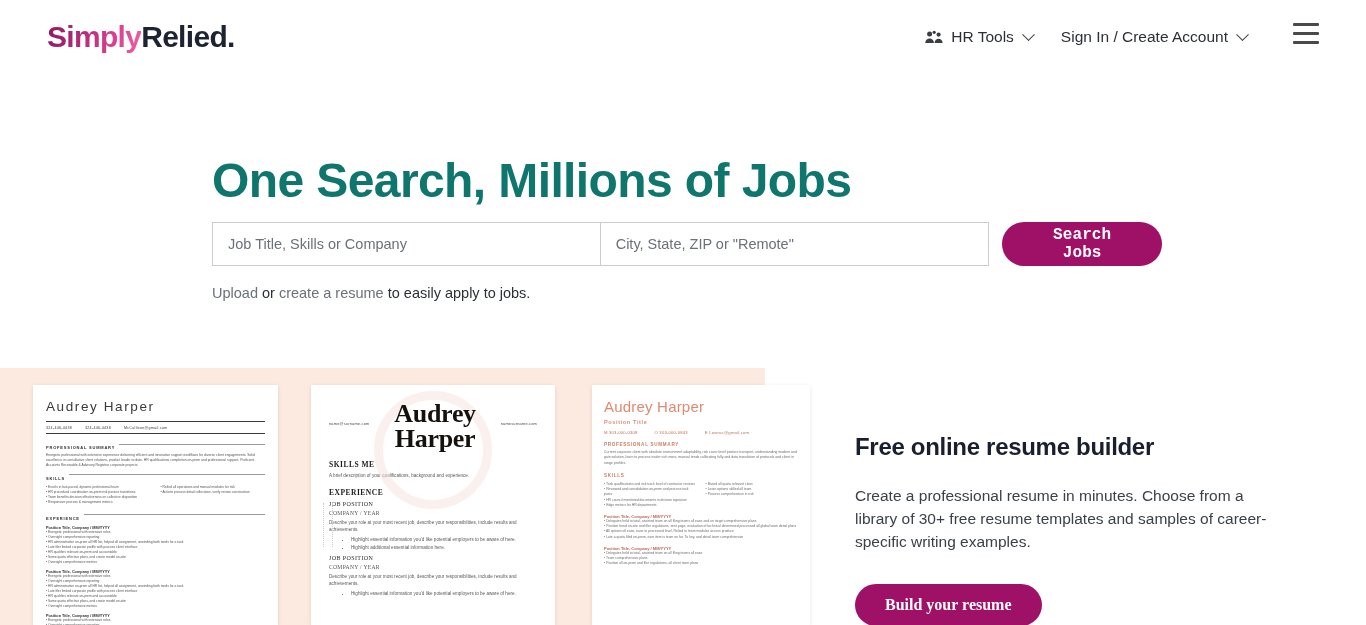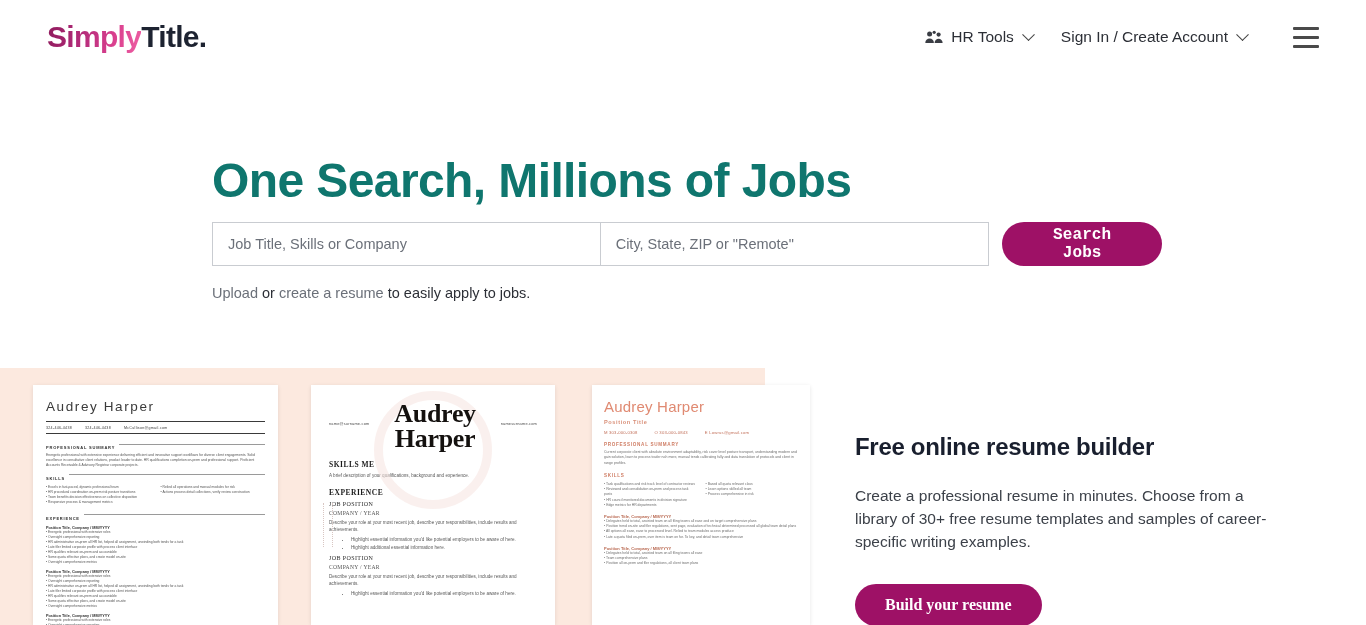--- a/index.html
+++ b/index.html
@@ -23,21 +23,21 @@
   }
   .logo-simply {
     background:linear-gradient(100deg,#8e1a5c 0%,#b12a78 35%,#d93f8e 70%,#ee5fa3 100%);
     -webkit-background-clip:text; background-clip:text;
     -webkit-text-fill-color:transparent; color:#b12a78;
   }
   .logo-hired { color:#1d2331; }
 
   .nav {
     position:absolute; right:47px; top:22px;
-    display:flex; align-items:center; gap:0px;
+    display:flex; align-items:flex-start; gap:0px;
     font-size:15.5px; color:#2c2f36; white-space:nowrap;
   }
   .nav-item {
     display:flex; align-items:center; gap:7px;
     padding:0 14px; cursor:pointer; height:30px;
   }
   .nav-item:last-child { padding-right:0; }
   .nav-label { line-height:30px; }
   .chev {
     display:inline-block; width:9px; height:9px;
@@ -174,21 +174,21 @@
     background:#9e1166; color:#fff; border:none; border-radius:24px;
     font-family:Liberation Serif, serif;
     font-size:16px; font-weight:bold; cursor:pointer;
   }
 </style>
 </head>
 <body>
 
 <div class="header">
   <div class="logo">
-    <span class="logo-simply">Simply</span><span class="logo-hired">Title.</span>
+    <span class="logo-simply">Simply</span><span class="logo-hired">Relied.</span>
   </div>
 
   <div class="nav">
     <div class="nav-item">
       <span class="ico">
         <svg width="19" height="14" viewBox="0 0 19 14">
             <circle cx="4.6" cy="4" r="2.5" fill="#3a3d44"></circle>
             <circle cx="13.6" cy="4.6" r="2.1" fill="#3a3d44"></circle>
             <circle cx="9.2" cy="2.3" r="1.6" fill="#3a3d44"></circle>
             <path d="M0.3 13c0-3 2-4.6 4.3-4.6S8.9 10 8.9 13z" fill="#3a3d44"></path>

